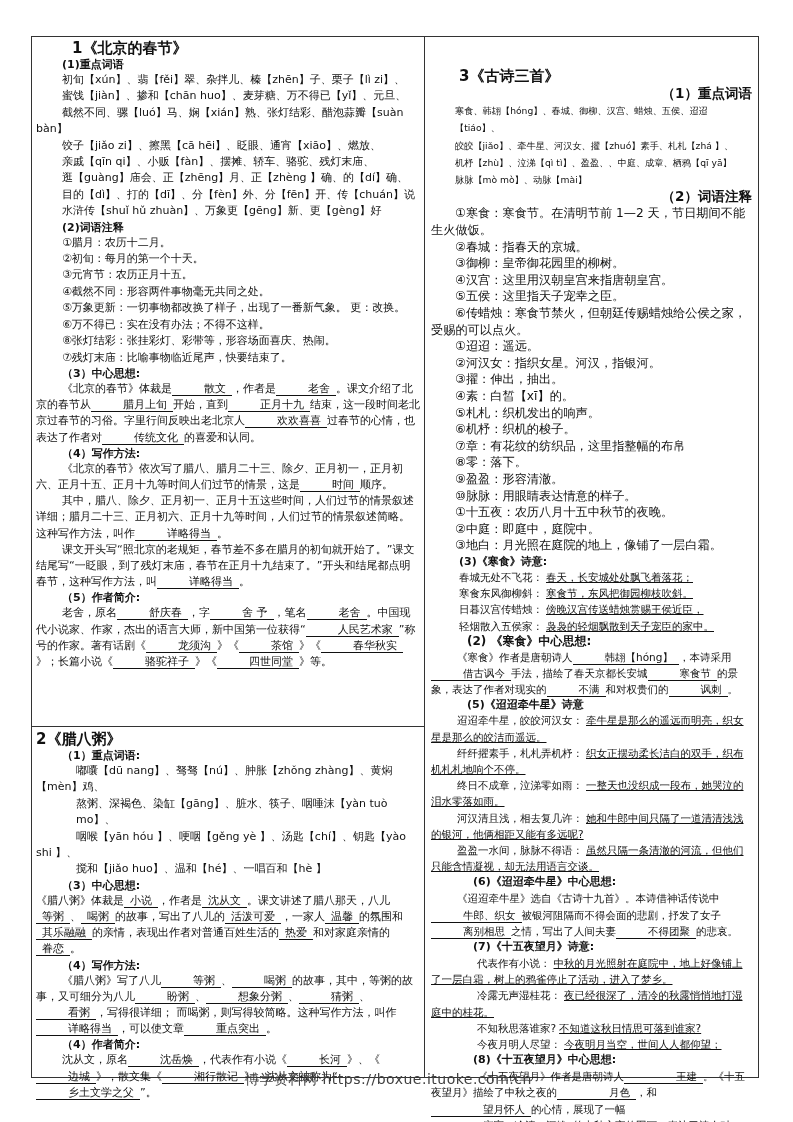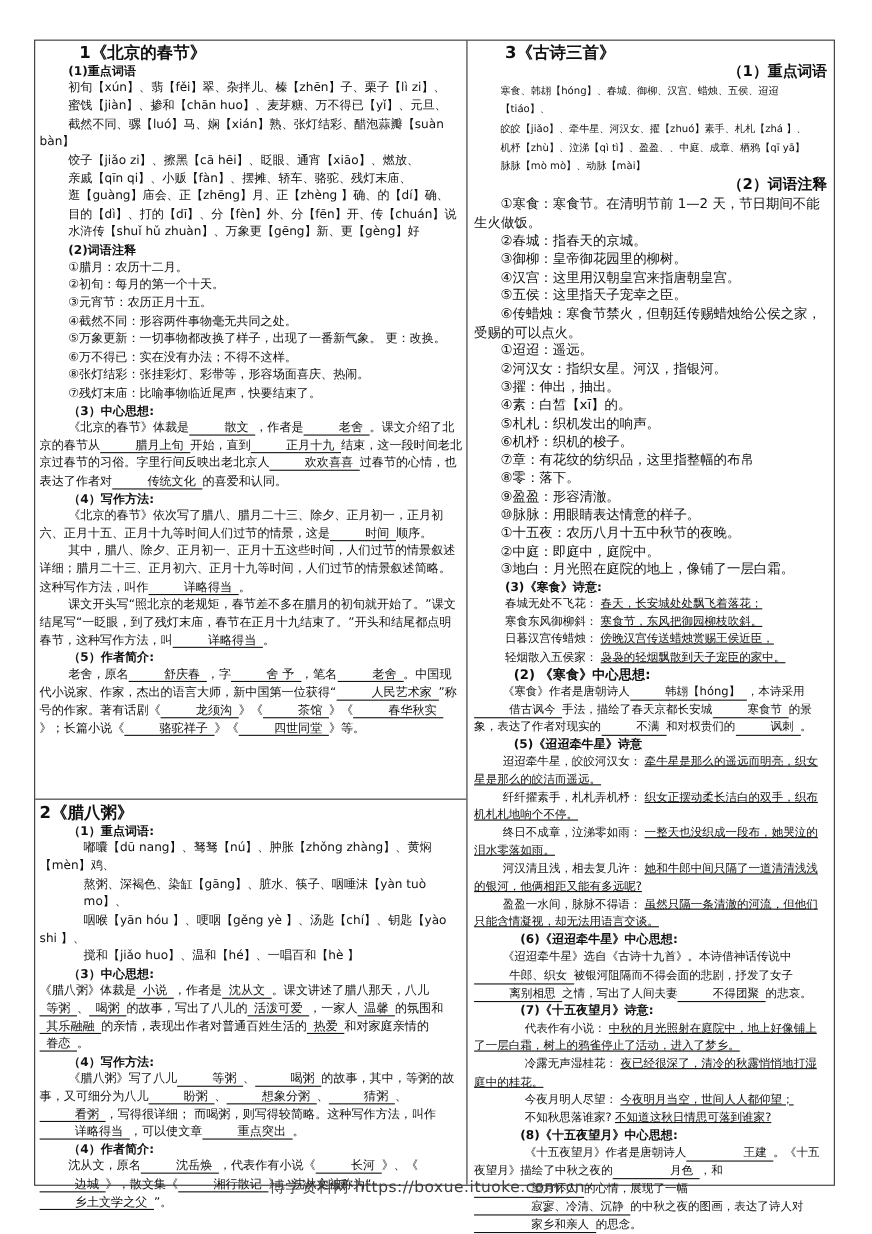--- a/index.html
+++ b/index.html
@@ -7,21 +7,21 @@
          font-family: "DejaVu Sans", "Liberation Sans", sans-serif; color: #111; }
   .sheet { position: absolute; left: 31px; top: 36px; width: 728px; height: 1042px;
            border: 1.5px solid #333; box-sizing: border-box; }
   .col-left { position: absolute; left: 0; top: 0; width: 393px; height: 100%;
               border-right: 1.5px solid #333; box-sizing: border-box; }
   .col-right { position: absolute; left: 393px; top: 0; width: 333px; height: 100%; box-sizing: border-box; }
   .sec1 { position: absolute; left: 0; top: 0; width: 100%; height: 690px;
           border-bottom: 1.5px solid #333; box-sizing: border-box; padding: 2px 4px 0 4px; }
   .sec2 { position: absolute; left: 0; top: 690px; width: 100%; height: 352px;
           box-sizing: border-box; padding: 3px 4px 0 4px; }
-  .sec3 { padding: 2px 6px 0 6px; }
+  .sec3 { padding: 2px 6px 0 6px; margin-top: 28px; }
   .title { font-weight: bold; font-size: 15px; line-height: 18px; }
   .t1 { padding-left: 36px; }
   .t3 { padding-left: 28px; }
   .h { font-weight: bold; font-size: 11px; line-height: 15px; padding-left: 26px; }
   .h-big { font-weight: bold; font-size: 13.5px; line-height: 17px; padding-left: 18px; text-align: right; }
   .h-c { font-weight: bold; font-size: 11px; line-height: 16px; padding-left: 42px; }
   .p { font-size: 11px; line-height: 16.4px; text-indent: 26px; margin: 0; }
   .p2 { font-size: 11px; line-height: 16.2px; text-indent: 26px; margin: 0; }
   .note { font-size: 11px; line-height: 16.4px; padding-left: 26px; margin: 0; }
   .note-r { font-size: 12.2px; line-height: 16.6px; padding-left: 24px; margin: 0; }
@@ -131,21 +131,21 @@
     <p class="poem indent"><span>终日不成章，泣涕零如雨：</span><span class="u">一整天也没织成一段布，她哭泣的泪水零落如雨。</span></p>
     <p class="poem indent"><span>河汉清且浅，相去复几许：</span><span class="u">她和牛郎中间只隔了一道清清浅浅的银河，他俩相距又能有多远呢?</span></p>
     <p class="poem indent"><span>盈盈一水间，脉脉不得语：</span><span class="u">虽然只隔一条清澈的河流，但他们只能含情凝视，却无法用语言交谈。</span></p>
 
     <div class="h-c">(6)《迢迢牵牛星》中心思想:</div>
     <p class="poem indent"><span>《迢迢牵牛星》选自《古诗十九首》。本诗借神话传说中</span><span class="ub">牛郎、织女</span><span>被银河阻隔而不得会面的悲剧，抒发了女子</span><span class="ub">离别相思</span><span>之情，写出了人间夫妻</span><span class="ub">不得团聚</span><span>的悲哀。</span></p>
 
     <div class="h-c">(7)《十五夜望月》诗意:</div>
     <p class="poem indent2"><span>代表作有小说：</span><span class="u">中秋的月光照射在庭院中，地上好像铺上了一层白霜，树上的鸦雀停止了活动，进入了梦乡。</span></p>
     <p class="poem indent2"><span>冷露无声湿桂花：</span><span class="u">夜已经很深了，清冷的秋露悄悄地打湿庭中的桂花。</span></p>
+    <p class="poem" style="padding-left:46px"><span>不知秋思落谁家?</span><span class="u">不知道这秋日情思可落到谁家?</span></p>
     <p class="poem" style="padding-left:46px"><span>今夜月明人尽望：</span><span class="u">今夜明月当空，世间人人都仰望；</span></p>
-    <p class="poem" style="padding-left:46px"><span>不知秋思落谁家?</span><span class="u">不知道这秋日情思可落到谁家?</span></p>
 
     <div class="h-c">(8)《十五夜望月》中心思想:</div>
     <p class="poem indent2"><span>《十五夜望月》作者是唐朝诗人</span><span class="ub">王建</span><span>。《十五夜望月》描绘了中秋之夜的</span><span class="ub">月色</span><span>，和</span><span class="ub">望月怀人</span><span>的心情，展现了一幅</span><span class="ub">寂寥、冷清、沉静</span><span>的中秋之夜的图画，表达了诗人对</span><span class="ub">家乡和亲人</span><span>的思念。</span></p>
   </div>
 </div>
 
 <div class="watermark">博学资料网 https://boxue.ituoke.com.cn</div>
 
 </body></html>

